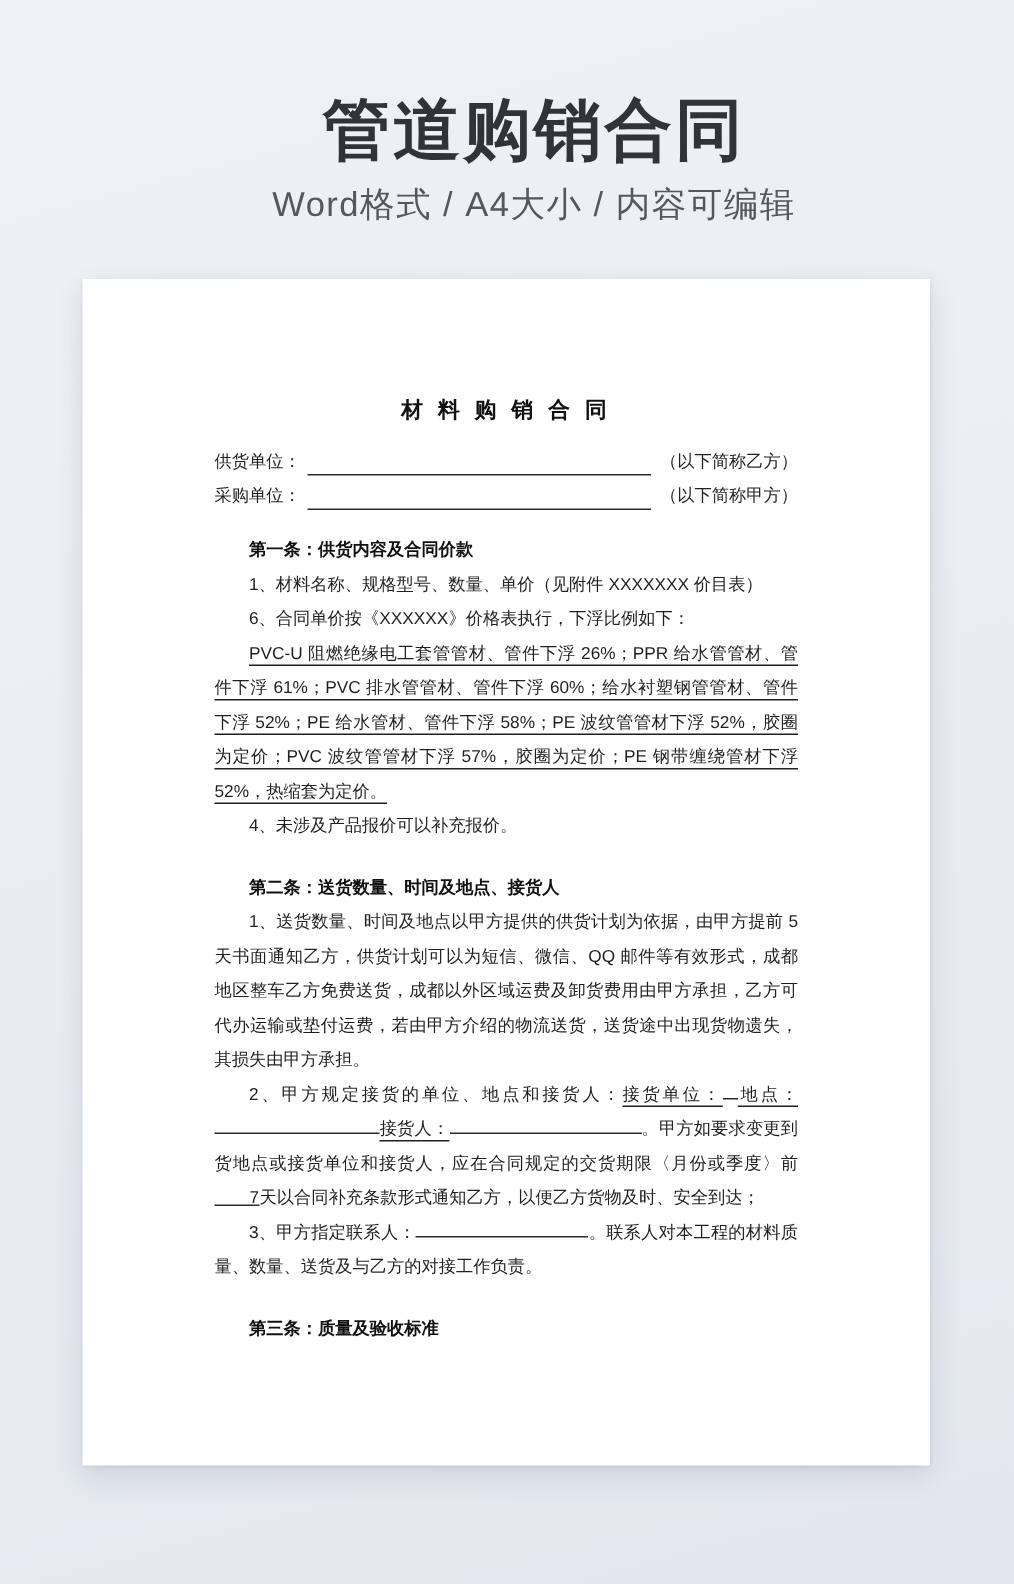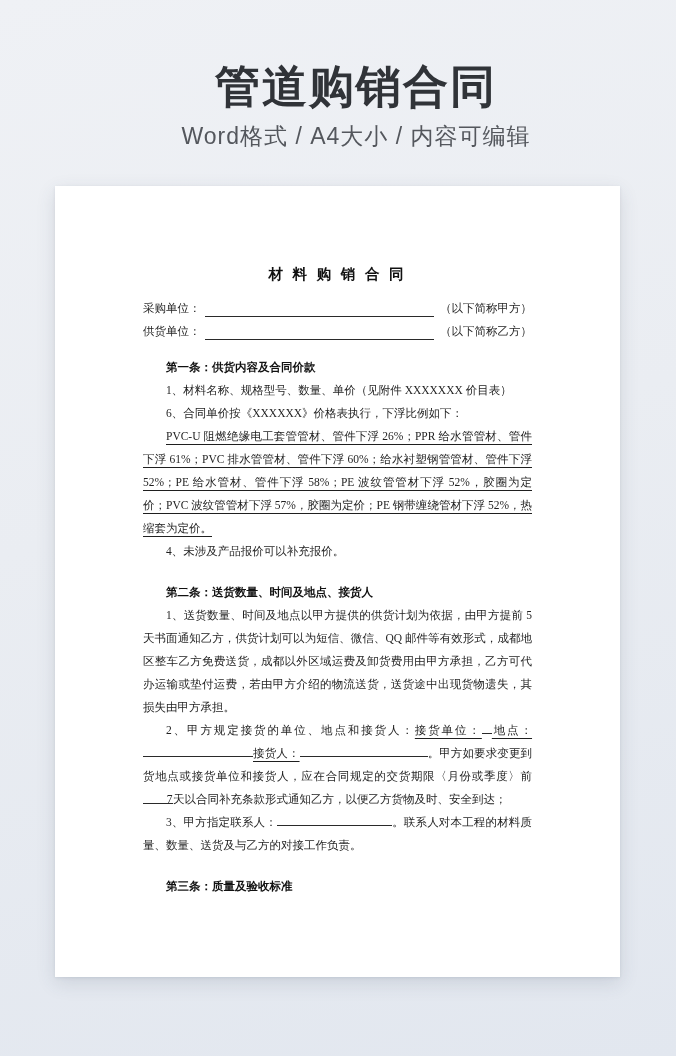--- a/index.html
+++ b/index.html
@@ -27,21 +27,21 @@
     letter-spacing: 1px;
     color: #54575d;
   }
   .page {
     position: absolute;
     left: 55px; top: 186px;
     width: 565px; height: 791px;
     background: #ffffff;
     box-shadow: 0 1px 3px rgba(60,70,95,.10), 0 6px 18px rgba(60,70,95,.14);
     padding: 78px 88px 0 88px;
-    font-family: Liberation Serif, serif;
+    font-family: Liberation Sans, sans-serif;
     color: #1f1f1f;
     font-size: 11.5px;
     line-height: 23px;
     overflow: hidden;
   }
   .doc-title {
     text-align: center;
     font-size: 14.5px;
     font-weight: bold;
     letter-spacing: 3px;
@@ -93,29 +93,29 @@
 <div class="hero">
   <h1 class="hero-title">管道购销合同</h1>
   <div class="hero-subtitle">Word格式 / A4大小 / 内容可编辑</div>
 </div>
 
 <div class="page">
 
   <h2 class="doc-title">材 料 购 销 合 同</h2>
 
   <div class="party-row">
+    <span class="party-label">供货单位：</span>
+    <span class="party-blank"></span>
+    <span class="party-note">（以下简称乙方）</span>
+  </div>
+
+  <div class="party-row">
     <span class="party-label">采购单位：</span>
     <span class="party-blank"></span>
     <span class="party-note">（以下简称甲方）</span>
-  </div>
-
-  <div class="party-row">
-    <span class="party-label">供货单位：</span>
-    <span class="party-blank"></span>
-    <span class="party-note">（以下简称乙方）</span>
   </div>
 
   <p class="heading">第一条：供货内容及合同价款</p>
   <p class="item">1、材料名称、规格型号、数量、单价（见附件 XXXXXXX 价目表）</p>
   <p class="item">6、合同单价按《XXXXXX》价格表执行，下浮比例如下：</p>
   <p class="item u-para">PVC-U 阻燃绝缘电工套管管材、管件下浮 26%；PPR 给水管管材、管件下浮 61%；PVC 排水管管材、管件下浮 60%；给水衬塑钢管管材、管件下浮 52%；PE 给水管材、管件下浮 58%；PE 波纹管管材下浮 52%，胶圈为定价；PVC 波纹管管材下浮 57%，胶圈为定价；PE 钢带缠绕管材下浮 52%，热缩套为定价。</p>
   <p class="item">4、未涉及产品报价可以补充报价。</p>
 
   <p class="heading big-gap">第二条：送货数量、时间及地点、接货人</p>
   <p class="item">1、送货数量、时间及地点以甲方提供的供货计划为依据，由甲方提前 5 天书面通知乙方，供货计划可以为短信、微信、QQ 邮件等有效形式，成都地区整车乙方免费送货，成都以外区域运费及卸货费用由甲方承担，乙方可代办运输或垫付运费，若由甲方介绍的物流送货，送货途中出现货物遗失，其损失由甲方承担。</p>

